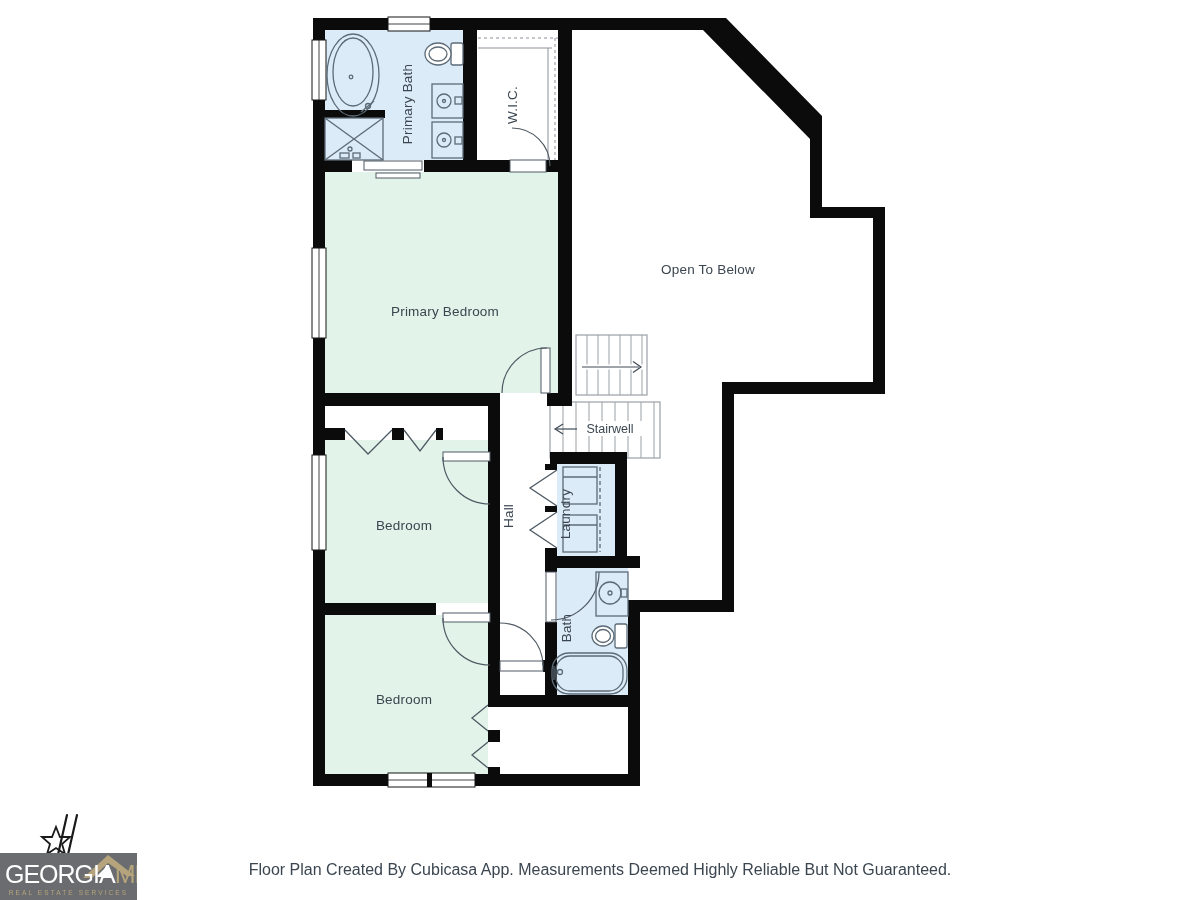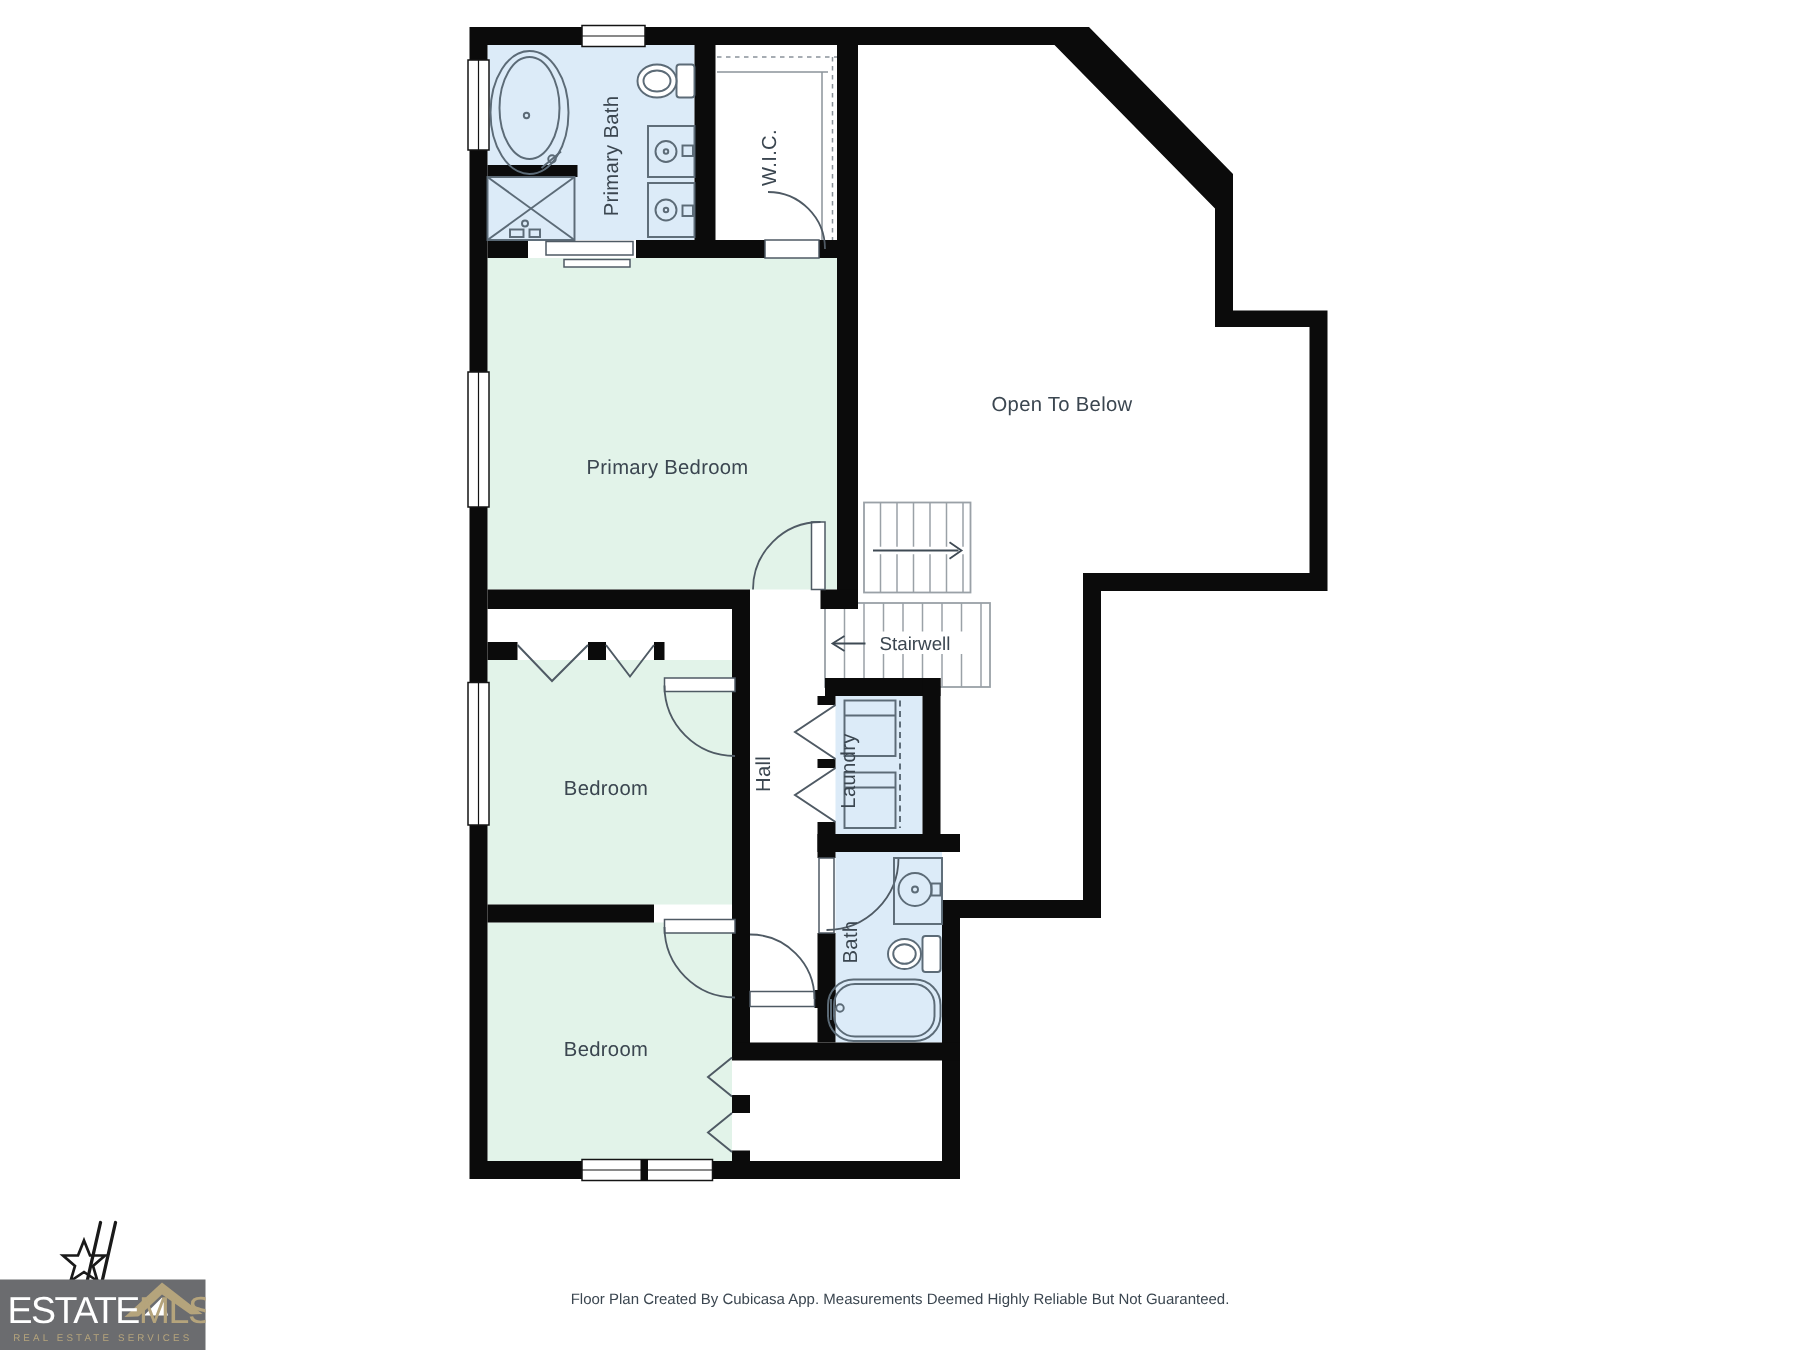--- a/index.html
+++ b/index.html
@@ -36,21 +36,21 @@
   #logo-box{position:absolute;left:0;top:853px;width:137px;height:47px;
             background:var(--logo-bg);overflow:hidden;}
   #logo-roof{position:absolute;left:82px;top:0;}
   .brand{position:absolute;left:5px;top:9px;font-size:25px;line-height:1;
          letter-spacing:-1px;white-space:nowrap;}
   .brand-georgia{color:var(--logo-text);}
   .brand-mls{color:var(--logo-gold);}
   .tagline{position:absolute;left:0;top:36px;width:100%;text-align:center;
            font-size:6.5px;letter-spacing:2.1px;color:var(--logo-gold);}
   #disclaimer{position:absolute;left:0;top:861px;width:100%;text-align:center;
-              font-size:10px;color:var(--label-text);}
+              font-size:16px;color:var(--label-text);}
 </style>
 </head>
 <body>
 
 <div id="stage">
 
 <svg width="1200" height="900" viewBox="0 0 1200 900">
 
   <path class="interior" d="M325 30 L703 30 L810 139 L810 218 L873 218 L873 382 L722 382 L722 600 L628 600 L628 774 L325 774 Z"></path>
 
@@ -280,20 +280,20 @@
   </g>
 </svg>
 
   <div id="logo-box">
     <svg id="logo-roof" width="55" height="26">
       <polygon points="1,25 26,2 53,23" fill="#b5a47c"></polygon>
       <polygon points="10,25 26,10 46,24" fill="#6b6c6f"></polygon>
       <polygon points="14,24 26,12 30,24" fill="#ffffff"></polygon>
     </svg>
     <div class="brand">
-      <span class="brand-georgia">ESTATE</span><span class="brand-mls">MLS</span>
+      <span class="brand-georgia">GEORGIA</span><span class="brand-mls">MLS</span>
     </div>
     <div class="tagline">REAL ESTATE SERVICES</div>
   </div>
 
   <div id="disclaimer">Floor Plan Created By Cubicasa App. Measurements Deemed Highly Reliable But Not Guaranteed.</div>
 
 </div>
 
 </body></html>

